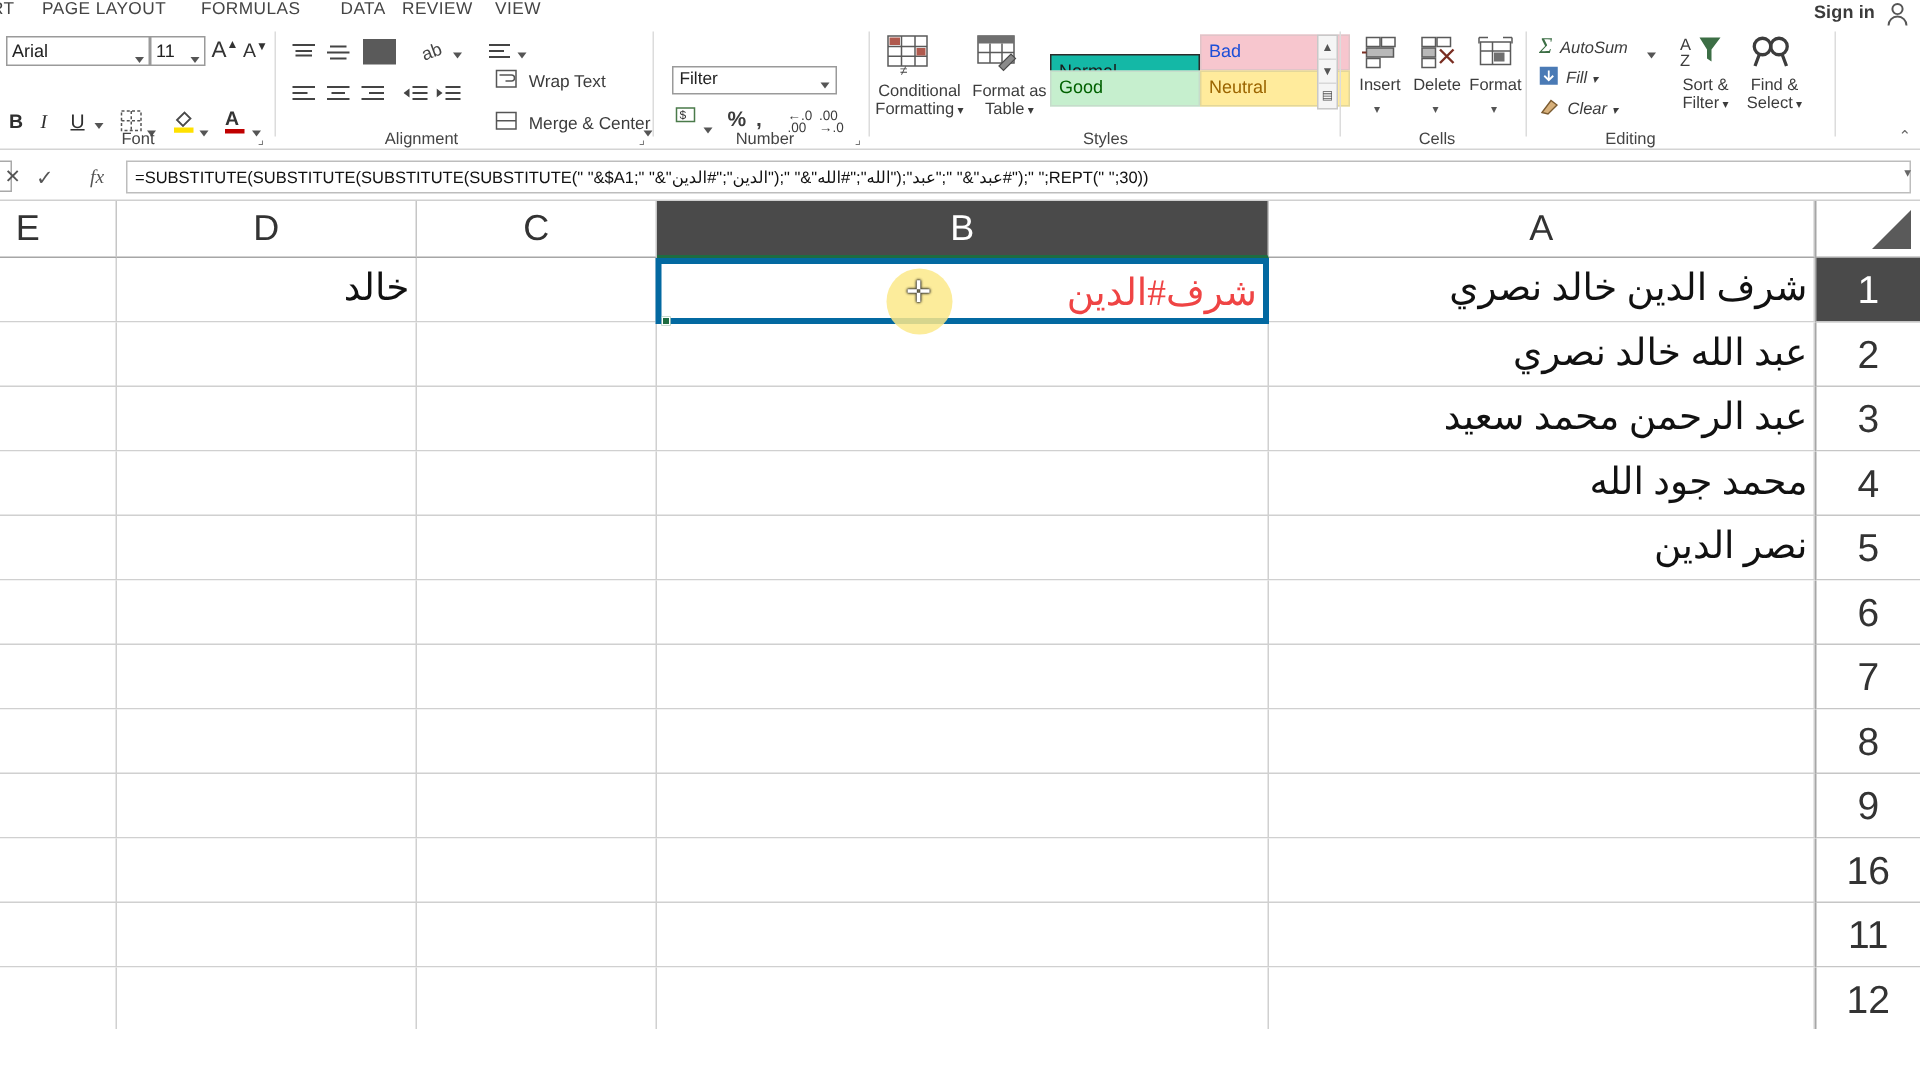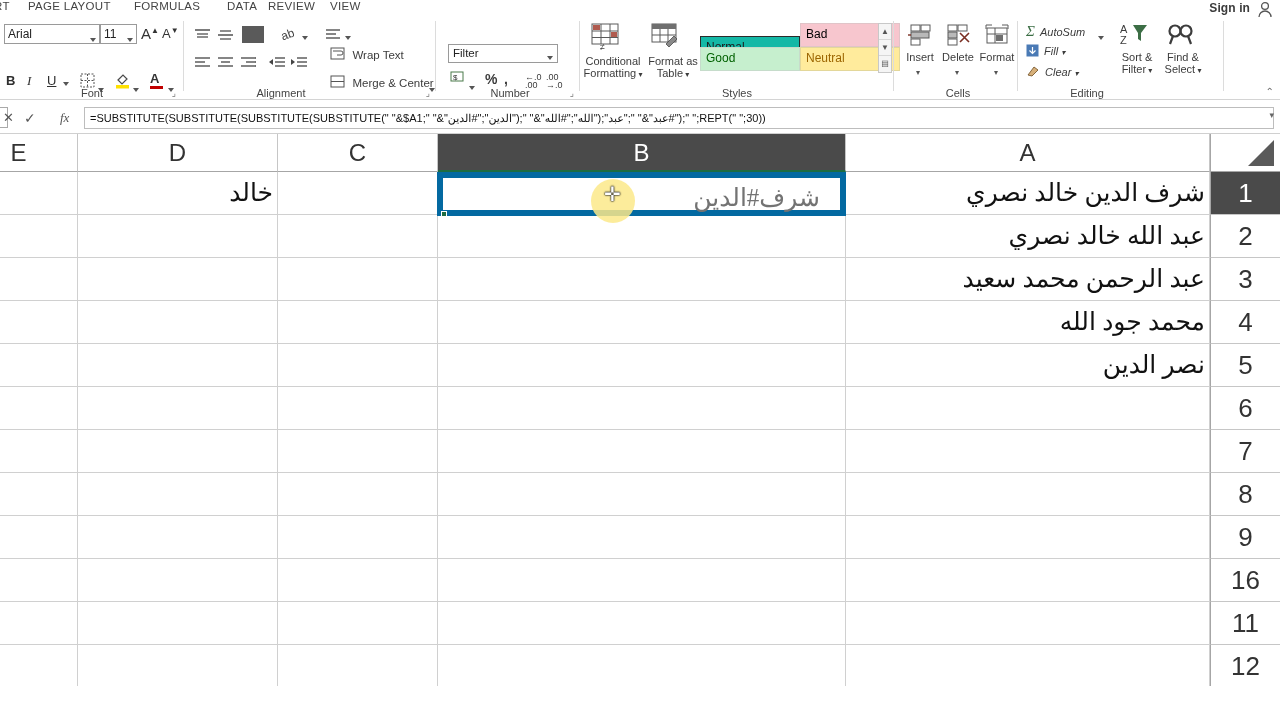--- a/index.html
+++ b/index.html
@@ -166,23 +166,23 @@
   }
   .cell {
     position: absolute; border-right: 1px solid #d0d0d0;
     border-bottom: 1px solid #d0d0d0; background: #fff;
     font-size: 25px; color: #111; overflow: hidden;
     white-space: nowrap; line-height: 42px;
     font-family: "Liberation Serif", serif;
   }
   .cell.rtl { direction: rtl; text-align: right; padding-right: 4px; }
   .selcell {
-    position: absolute; border: 6px solid #0369a1; background: #fff;
-    font-size: 25px; color: #737373; line-height: 40px;
-    direction: rtl; text-align: right; padding-right: 20px;
+    position: absolute; border: 4px solid #0369a1; background: #fff;
+    font-size: 25px; color: #ef4444; line-height: 40px;
+    direction: rtl; text-align: right; padding-right: 4px;
     font-family: "Liberation Serif", serif; z-index: 4;
   }
   .selhandle {
     position: absolute; width: 6px; height: 6px; background: #1e6c41;
     border: 1px solid #fff; z-index: 6;
   }
   .cursor-hl {
     position: absolute; width: 44px; height: 44px; border-radius: 50%;
     background: #fbe98a; opacity: .85; z-index: 5;
   }
@@ -411,21 +411,21 @@
           <line x1="18" y1="7" x2="18" y2="20" stroke="#5a5a5a" stroke-width="1"></line>
           <path d="M16 22 L24 14 L27 17 L19 25 Z" fill="#8a8a8a" stroke="#4a4a4a" stroke-width="0.8"></path>
         </svg>
       </div>
       <div class="bigbtn" style="left:64px;top:38px;width:54px">
         <span>Format as</span><br>
         <span>Table</span><span style="font-size:8px"> ▾</span>
       </div>
 
       <div class="stylebox" style="left:118px;top:18px;width:100px;height:24px;background:#14b8a6;border-color:#2b2b2b;color:#1b1b1b">Normal</div>
-      <div class="stylebox" style="left:218px;top:5px;width:100px;height:24px;background:#f7c6ce;border-color:#e0c4c8;color:#000000">Bad</div>
+      <div class="stylebox" style="left:218px;top:5px;width:100px;height:24px;background:#f7c6ce;border-color:#e0c4c8;color:#1d4ed8">Bad</div>
       <div class="stylebox" style="left:118px;top:29px;width:100px;height:24px;background:#c6efce;border-color:#c6dccb;color:#006100">Good</div>
       <div class="stylebox" style="left:218px;top:29px;width:100px;height:24px;background:#ffeb9c;border-color:#e3d79a;color:#9c6500">Neutral</div>
 
       <div class="scrollcol" style="left:296px;top:5px;height:50px">
         <div>▲</div>
         <div>▼</div>
         <div style="border-bottom:none">▤</div>
       </div>
 
       <div class="glabel" style="left:20px;width:270px">Styles</div>

